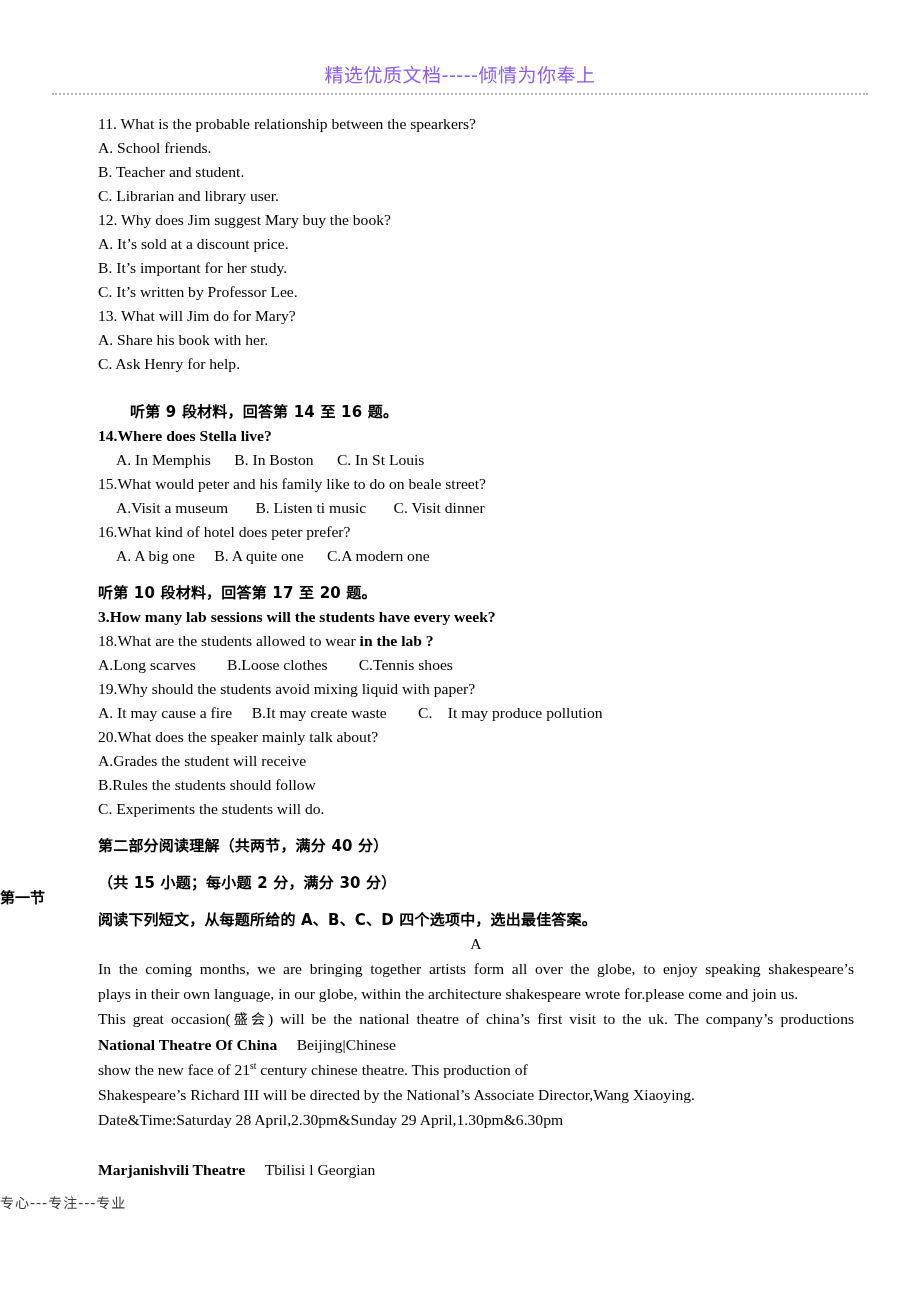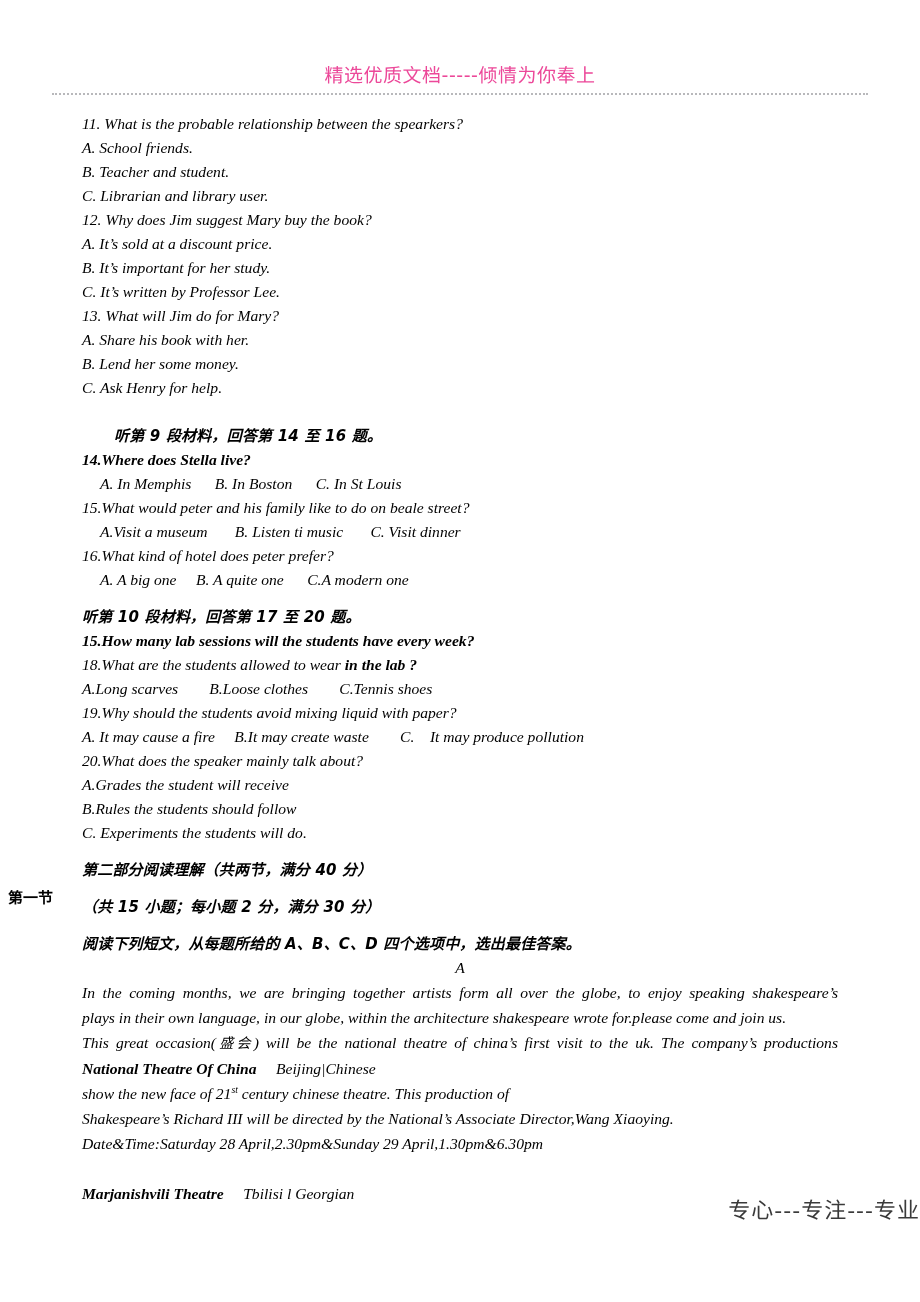--- a/index.html
+++ b/index.html
@@ -29,38 +29,37 @@
     position: absolute;
     top: 62px;
     left: 52px;
     width: 816px;
   }
   .header-title {
     text-align: center;
     font-family: "DejaVu Sans", "Liberation Sans", sans-serif;
     font-size: 19px;
     line-height: 26px;
-    color: #ec4899;
+    color: #8b5cf6;
     letter-spacing: 0.5px;
     white-space: nowrap;
   }
   .header-rule {
     margin-top: 5px;
     width: 100%;
     height: 0;
     border-top: 2px dotted #b8b8bb;
   }
 
   
   .content {
     position: absolute;
     top: 112px;
-    left: 82px;
+    left: 98px;
     width: 756px;
-    font-style: italic;
   }
 
   .ln {
     font-size: 15.6px;
     line-height: 24px;
     white-space: pre;
     font-family: "Liberation Serif", "DejaVu Serif", serif;
   }
   .ln.cjk {
     font-family: "DejaVu Sans", "Liberation Sans", sans-serif;
@@ -106,38 +105,38 @@
     line-height: 0;
   }
   .cjk-inline {
     font-family: "DejaVu Sans", "Liberation Sans", sans-serif;
     font-size: 14px;
   }
 
   
   .gutter-label {
     position: absolute;
-    left: 8px;
+    left: 0;
     top: 886px;
     font-family: "DejaVu Sans", "Liberation Sans", sans-serif;
     font-size: 15px;
     font-weight: bold;
     line-height: 24px;
     white-space: nowrap;
   }
 
   
   .footer {
     position: absolute;
     top: 1192px;
     left: 0;
     width: 920px;
-    text-align: right;
-    font-family: "DejaVu Sans", "Liberation Sans", sans-serif;
-    font-size: 22px;
+    text-align: left;
+    font-family: "DejaVu Sans", "Liberation Sans", sans-serif;
+    font-size: 14px;
     color: #3a3a3a;
     letter-spacing: 1px;
   }
 </style>
 </head>
 <body>
 
 <div class="page">
 
   <div class="header">
@@ -154,33 +153,32 @@
     <div class="ln">B. Teacher and student.</div>
     <div class="ln">C. Librarian and library user.</div>
 
     <div class="ln">12. Why does Jim suggest Mary buy the book?</div>
     <div class="ln">A. It’s sold at a discount price.</div>
     <div class="ln">B. It’s important for her study.</div>
     <div class="ln">C. It’s written by Professor Lee.</div>
 
     <div class="ln">13. What will Jim do for Mary?</div>
     <div class="ln">A. Share his book with her.</div>
-    <div class="ln">B. Lend her some money.</div>
     <div class="ln">C. Ask Henry for help.</div>
 
     <div class="ln cjk gap-before">听第 9 段材料，回答第 14 至 16 题。</div>
     <div class="ln bold">14.Where does Stella live?</div>
     <div class="ln indent">A. In Memphis      B. In Boston      C. In St Louis</div>
     <div class="ln">15.What would peter and his family like to do on beale street?</div>
     <div class="ln indent">A.Visit a museum       B. Listen ti music       C. Visit dinner</div>
     <div class="ln">16.What kind of hotel does peter prefer?</div>
     <div class="ln indent">A. A big one     B. A quite one      C.A modern one</div>
 
     <div class="ln cjk">听第 10 段材料，回答第 17 至 20 题。</div>
-    <div class="ln bold">15.How many lab sessions will the students have every week?</div>
+    <div class="ln bold">3.How many lab sessions will the students have every week?</div>
 
     <div class="ln"><span>18.What are the students allowed to wear </span><b class="inl">in the lab ?</b></div>
     <div class="ln">A.Long scarves        B.Loose clothes        C.Tennis shoes</div>
 
     <div class="ln">19.Why should the students avoid mixing liquid with paper?</div>
     <div class="ln">A. It may cause a fire     B.It may create waste        C.    It may produce pollution</div>
 
     <div class="ln">20.What does the speaker mainly talk about?</div>
     <div class="ln">A.Grades the student will receive</div>
     <div class="ln">B.Rules the students should follow</div>

